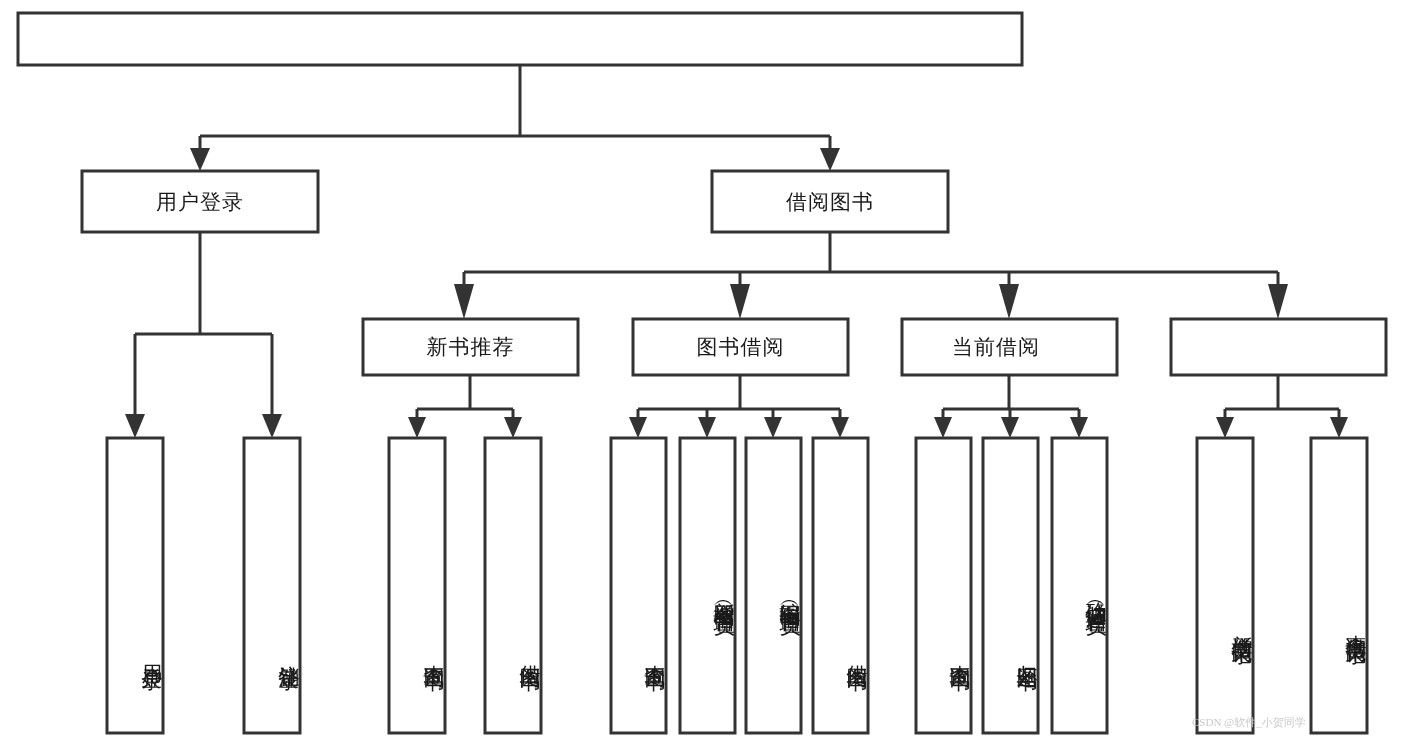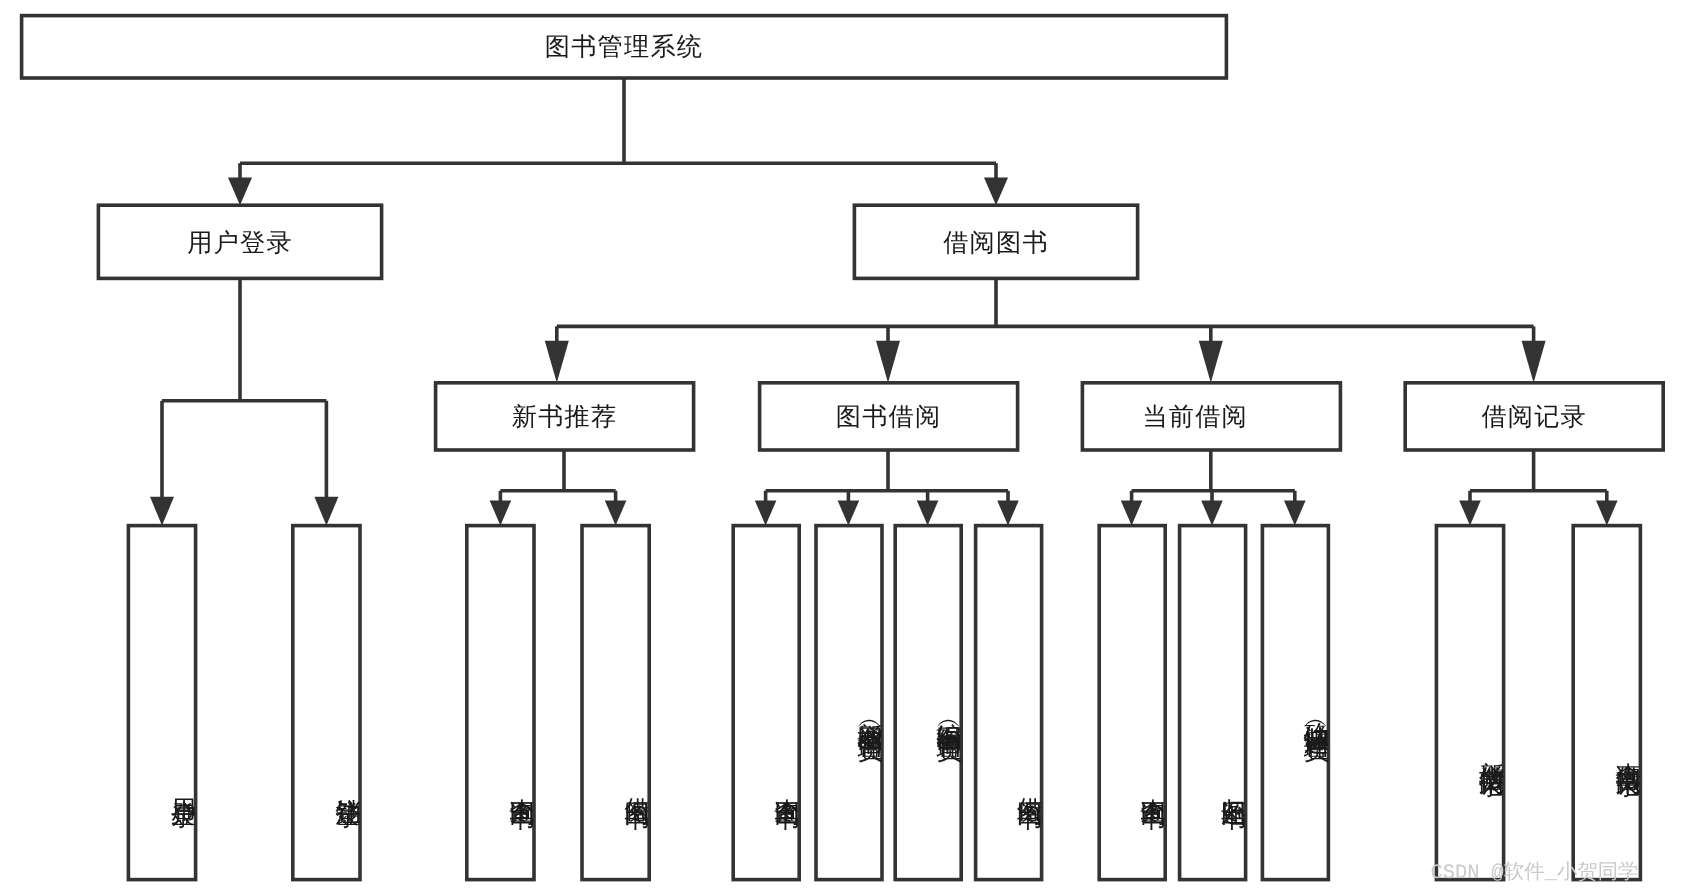--- a/index.html
+++ b/index.html
@@ -62,23 +62,23 @@
     font-size: 21px;
     line-height: 1.02;
     writing-mode: vertical-rl;
     text-orientation: upright;
     letter-spacing: 2px;
     font-family: "Liberation Sans", "DejaVu Sans", sans-serif;
   }
   .watermark {
     position: absolute;
     color: #c9c9c9;
-    font-size: 17px;
+    font-size: 11px;
     white-space: nowrap;
-    font-family: Liberation Mono, monospace;
+    font-family: Liberation Serif, serif;
   }
 </style>
 </head>
 <body>
 
 <div id="diagram-root">
 
   <svg class="flow-svg" viewBox="0 0 1405 747">
 
     <rect class="node-box" x="18" y="13" width="1004" height="52"></rect>
@@ -162,29 +162,27 @@
     <polygon class="arrow-head" points="1070,417 1088,417 1079,438"></polygon>
 
     <path class="edge-line" d="M 1278 375 L 1278 409"></path>
     <path class="edge-line" d="M 1225 409 L 1339 409"></path>
     <path class="edge-line" d="M 1225 409 L 1225 420"></path>
     <path class="edge-line" d="M 1339 409 L 1339 420"></path>
     <polygon class="arrow-head" points="1216,417 1234,417 1225,438"></polygon>
     <polygon class="arrow-head" points="1330,417 1348,417 1339,438"></polygon>
   </svg>
 
-  <div class="node-label-h" style="left:18px; top:13px; width:1004px; height:52px;">图书管理系统</div>
 
   <div class="node-label-h" style="left:82px; top:171px; width:236px; height:61px;">用户登录</div>
   <div class="node-label-h" style="left:712px; top:171px; width:236px; height:61px;">借阅图书</div>
 
   <div class="node-label-h" style="left:633px; top:319px; width:215px; height:56px;">图书借阅</div>
   <div class="node-label-h" style="left:363px; top:319px; width:215px; height:56px;">新书推荐</div>
   <div class="node-label-h" style="left:902px; top:319px; width:188px; height:56px;">当前借阅</div>
-  <div class="node-label-h" style="left:1171px; top:319px; width:215px; height:56px;">借阅记录</div>
 
   <div class="node-label-v" style="left:107px; top:438px; width:56px; height:295px; padding-top:66px;">用户登录</div>
   <div class="node-label-v" style="left:244px; top:438px; width:56px; height:295px; padding-top:66px;">注销登录</div>
 
   <div class="node-label-v" style="left:389px; top:438px; width:56px; height:295px; padding-top:66px;">查询图书</div>
   <div class="node-label-v" style="left:485px; top:438px; width:56px; height:295px; padding-top:66px;">借阅图书</div>
 
   <div class="node-label-v" style="left:611px; top:438px; width:55px; height:295px; padding-top:66px;">查询图书</div>
   <div class="node-label-v" style="left:680px; top:438px; width:55px; height:295px; padding-top:8px;">新增图书（管理员）</div>
   <div class="node-label-v" style="left:746px; top:438px; width:55px; height:295px; padding-top:8px;">编辑图书（管理员）</div>

